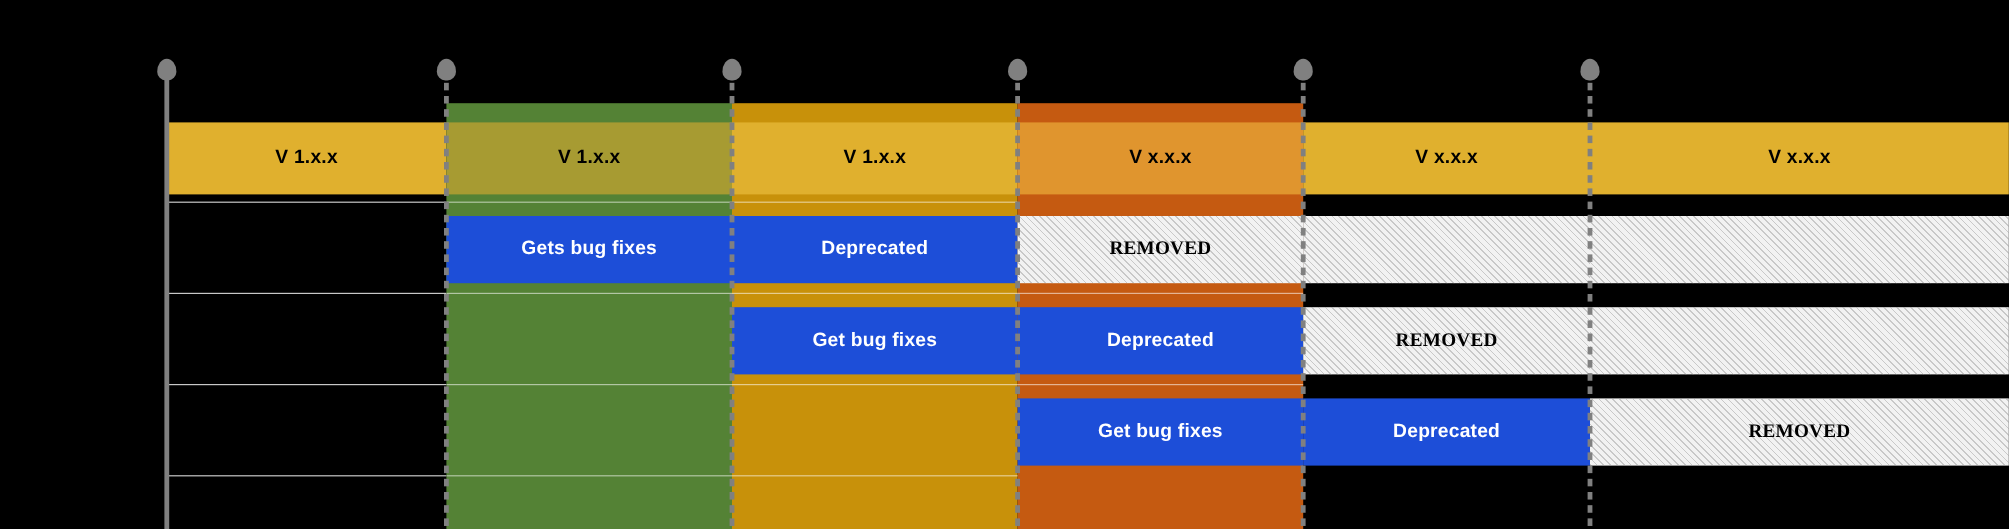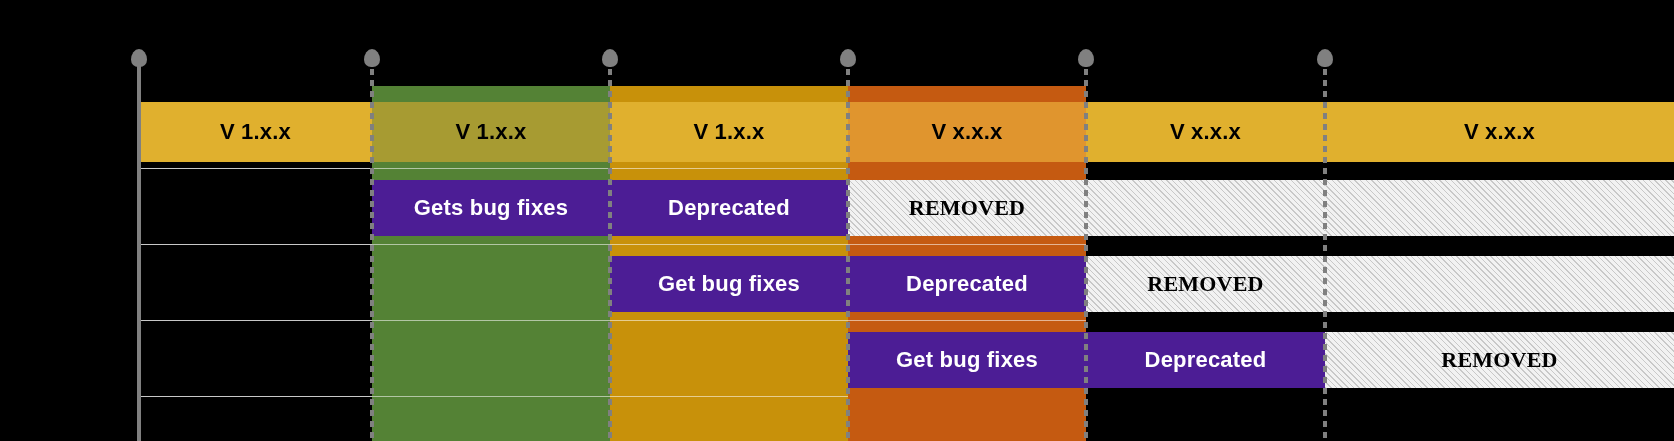--- a/index.html
+++ b/index.html
@@ -15,30 +15,30 @@
     background-size:4px 11px;background-repeat:repeat-y;}
   .axis-knob{position:absolute;width:16px;height:18px;background:#808080;
     border-radius:50% 50% 45% 45%/60% 60% 40% 40%;}
 
   .hrule{position:absolute;height:1px;background:#c8c8c8;left:139px;}
   .hrule-inner{position:absolute;height:1px;background:rgba(255,255,255,.55);}
 
   
   .band{position:absolute;}
   .cell{position:absolute;display:flex;align-items:center;justify-content:center;
-        font-weight:bold;font-size:22px;letter-spacing:.2px;}
+        font-weight:bold;font-size:16px;letter-spacing:.2px;}
   .cell .txt{position:relative;z-index:2;}
 
   .c-yellow   {background:#E0B02E;color:#000;}
   .c-yellow-d {background:#C8910A;color:#000;}
   .c-olive    {background:#A79B32;color:#000;}
   .c-green    {background:#548235;color:#fff;}
   .c-orange   {background:#E0952E;color:#000;}
   .c-orange-d {background:#C55A11;color:#000;}
-  .c-blue     {background:#4c1d95;color:#fff;}
+  .c-blue     {background:#1d4ed8;color:#fff;}
   .c-hatch{
     background-color:#F2F2F2;color:#000;
     background-image:repeating-linear-gradient(45deg,
         rgba(150,150,150,.45) 0px, rgba(150,150,150,.45) 1px,
         rgba(255,255,255,0) 1px, rgba(255,255,255,0) 4px);
     font-family:Liberation Serif, serif;
   }
 </style>
 </head>
 <body>

